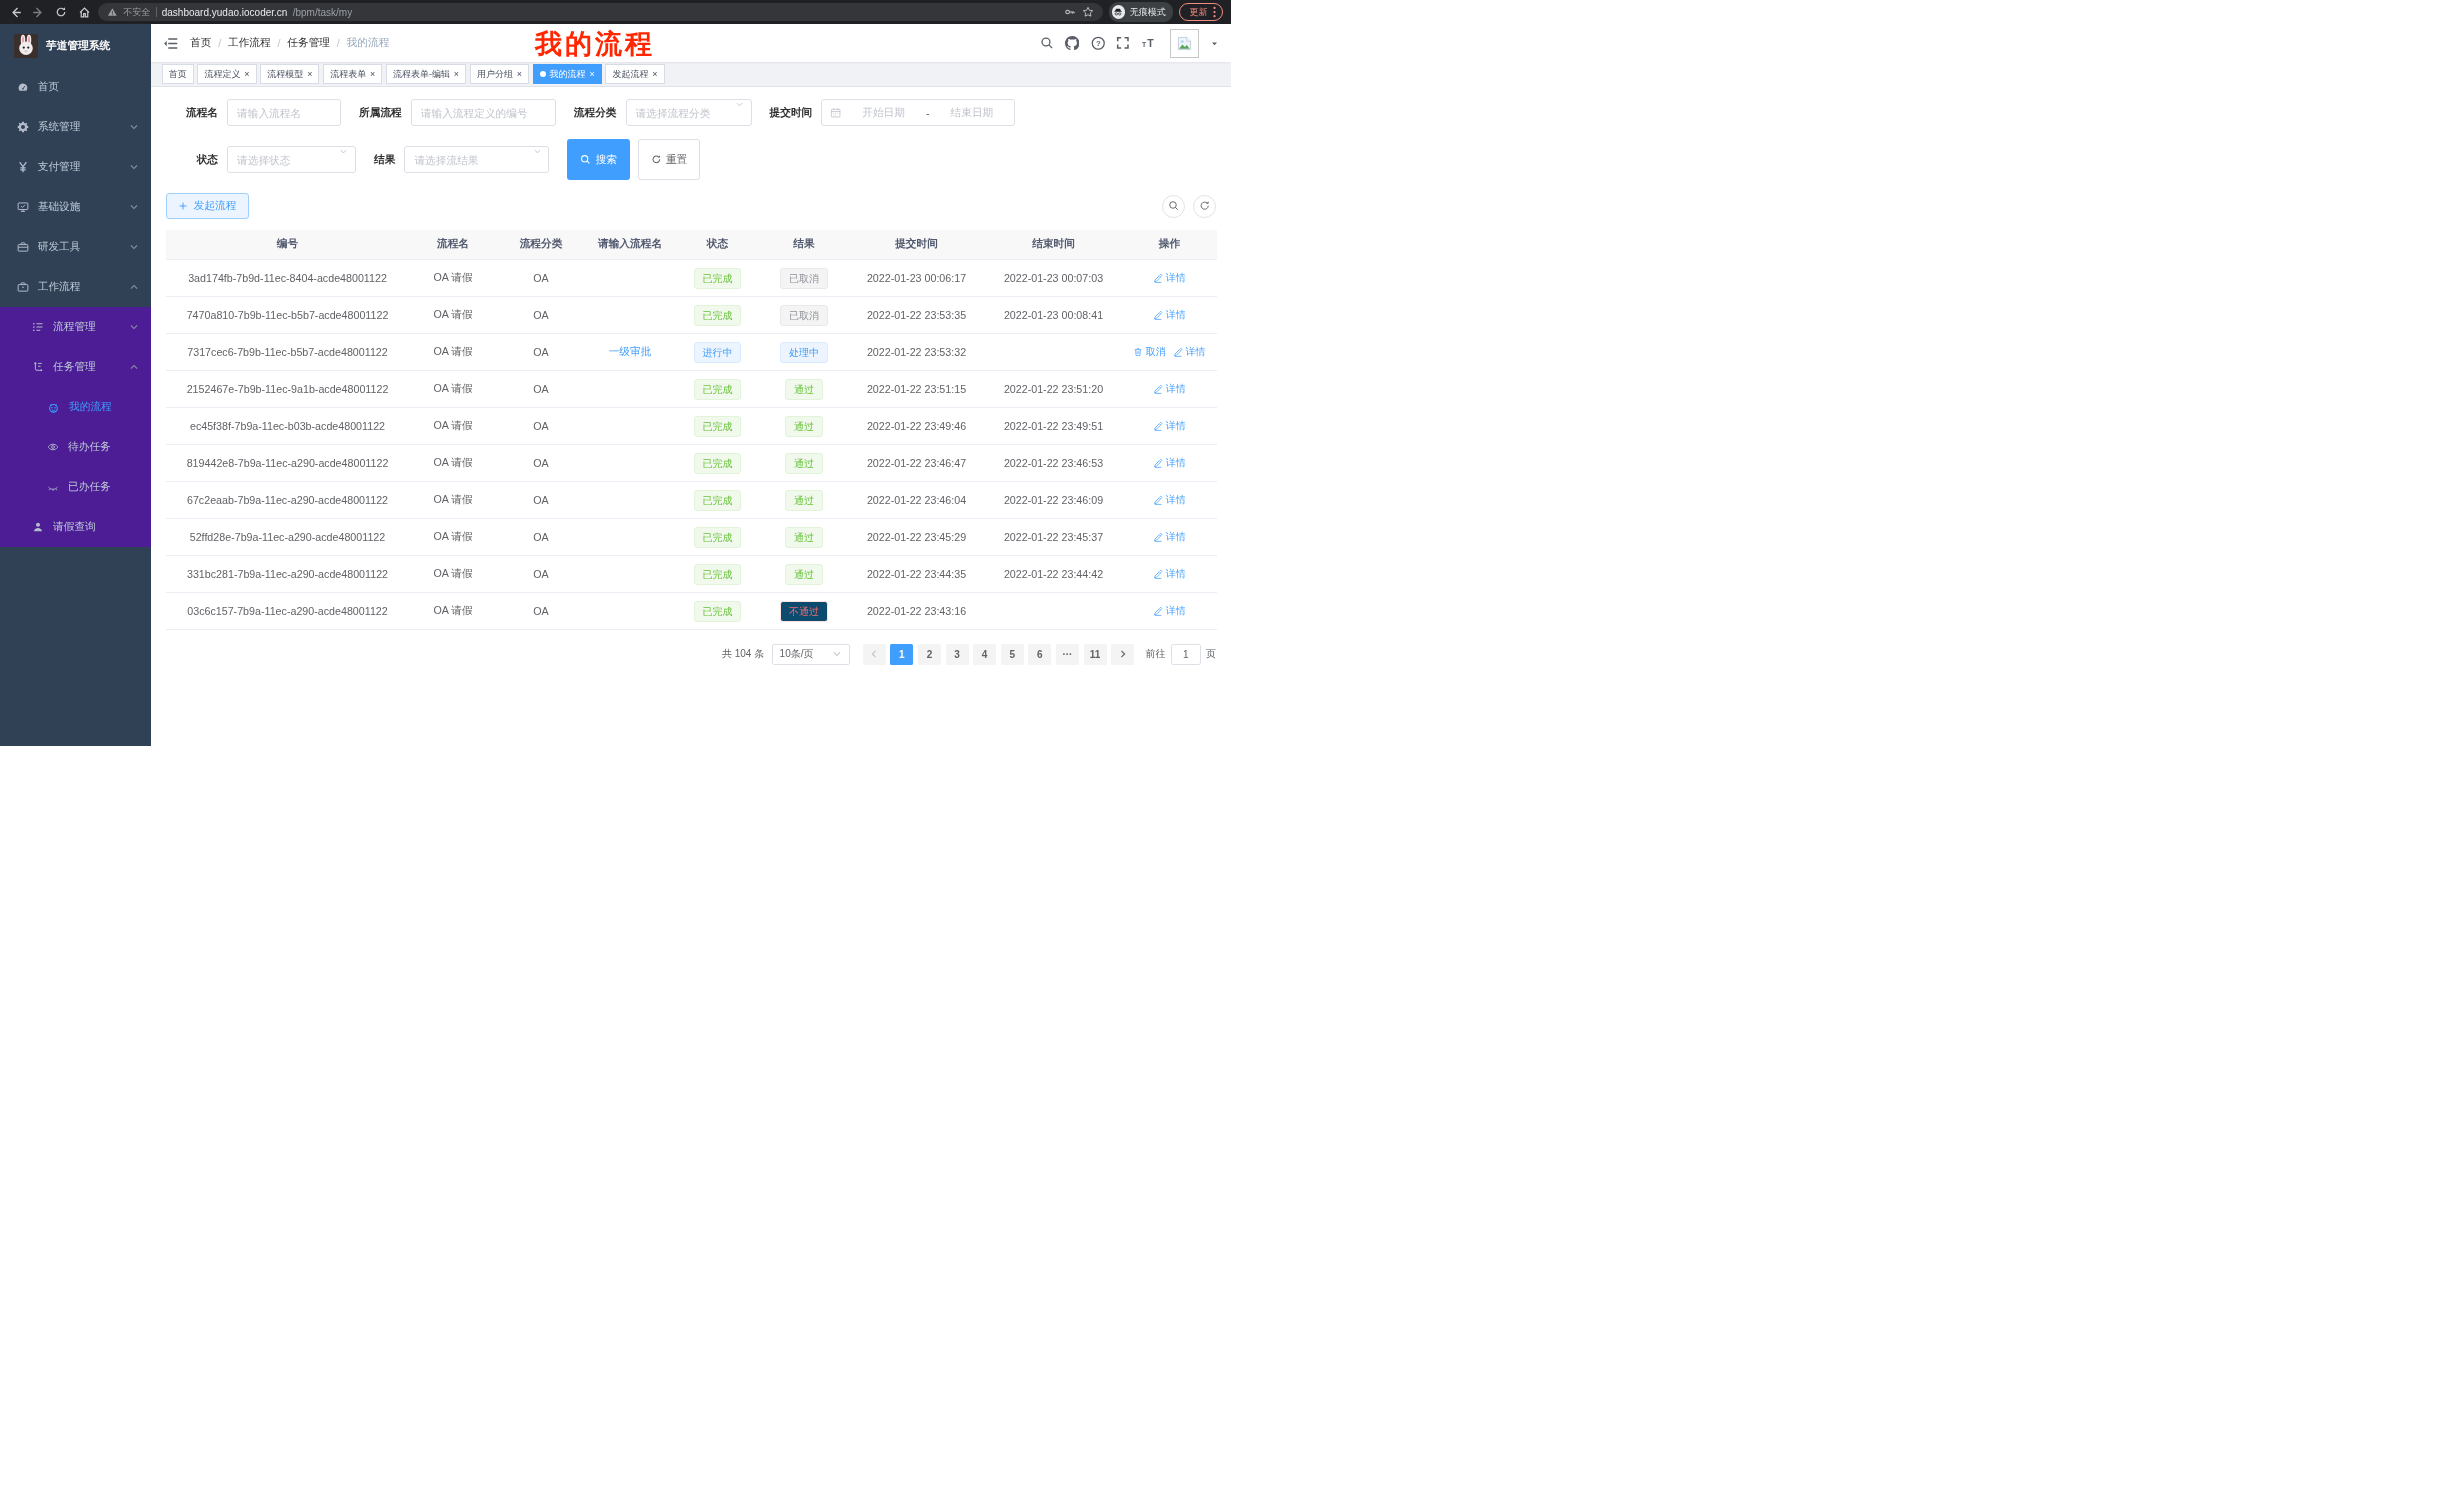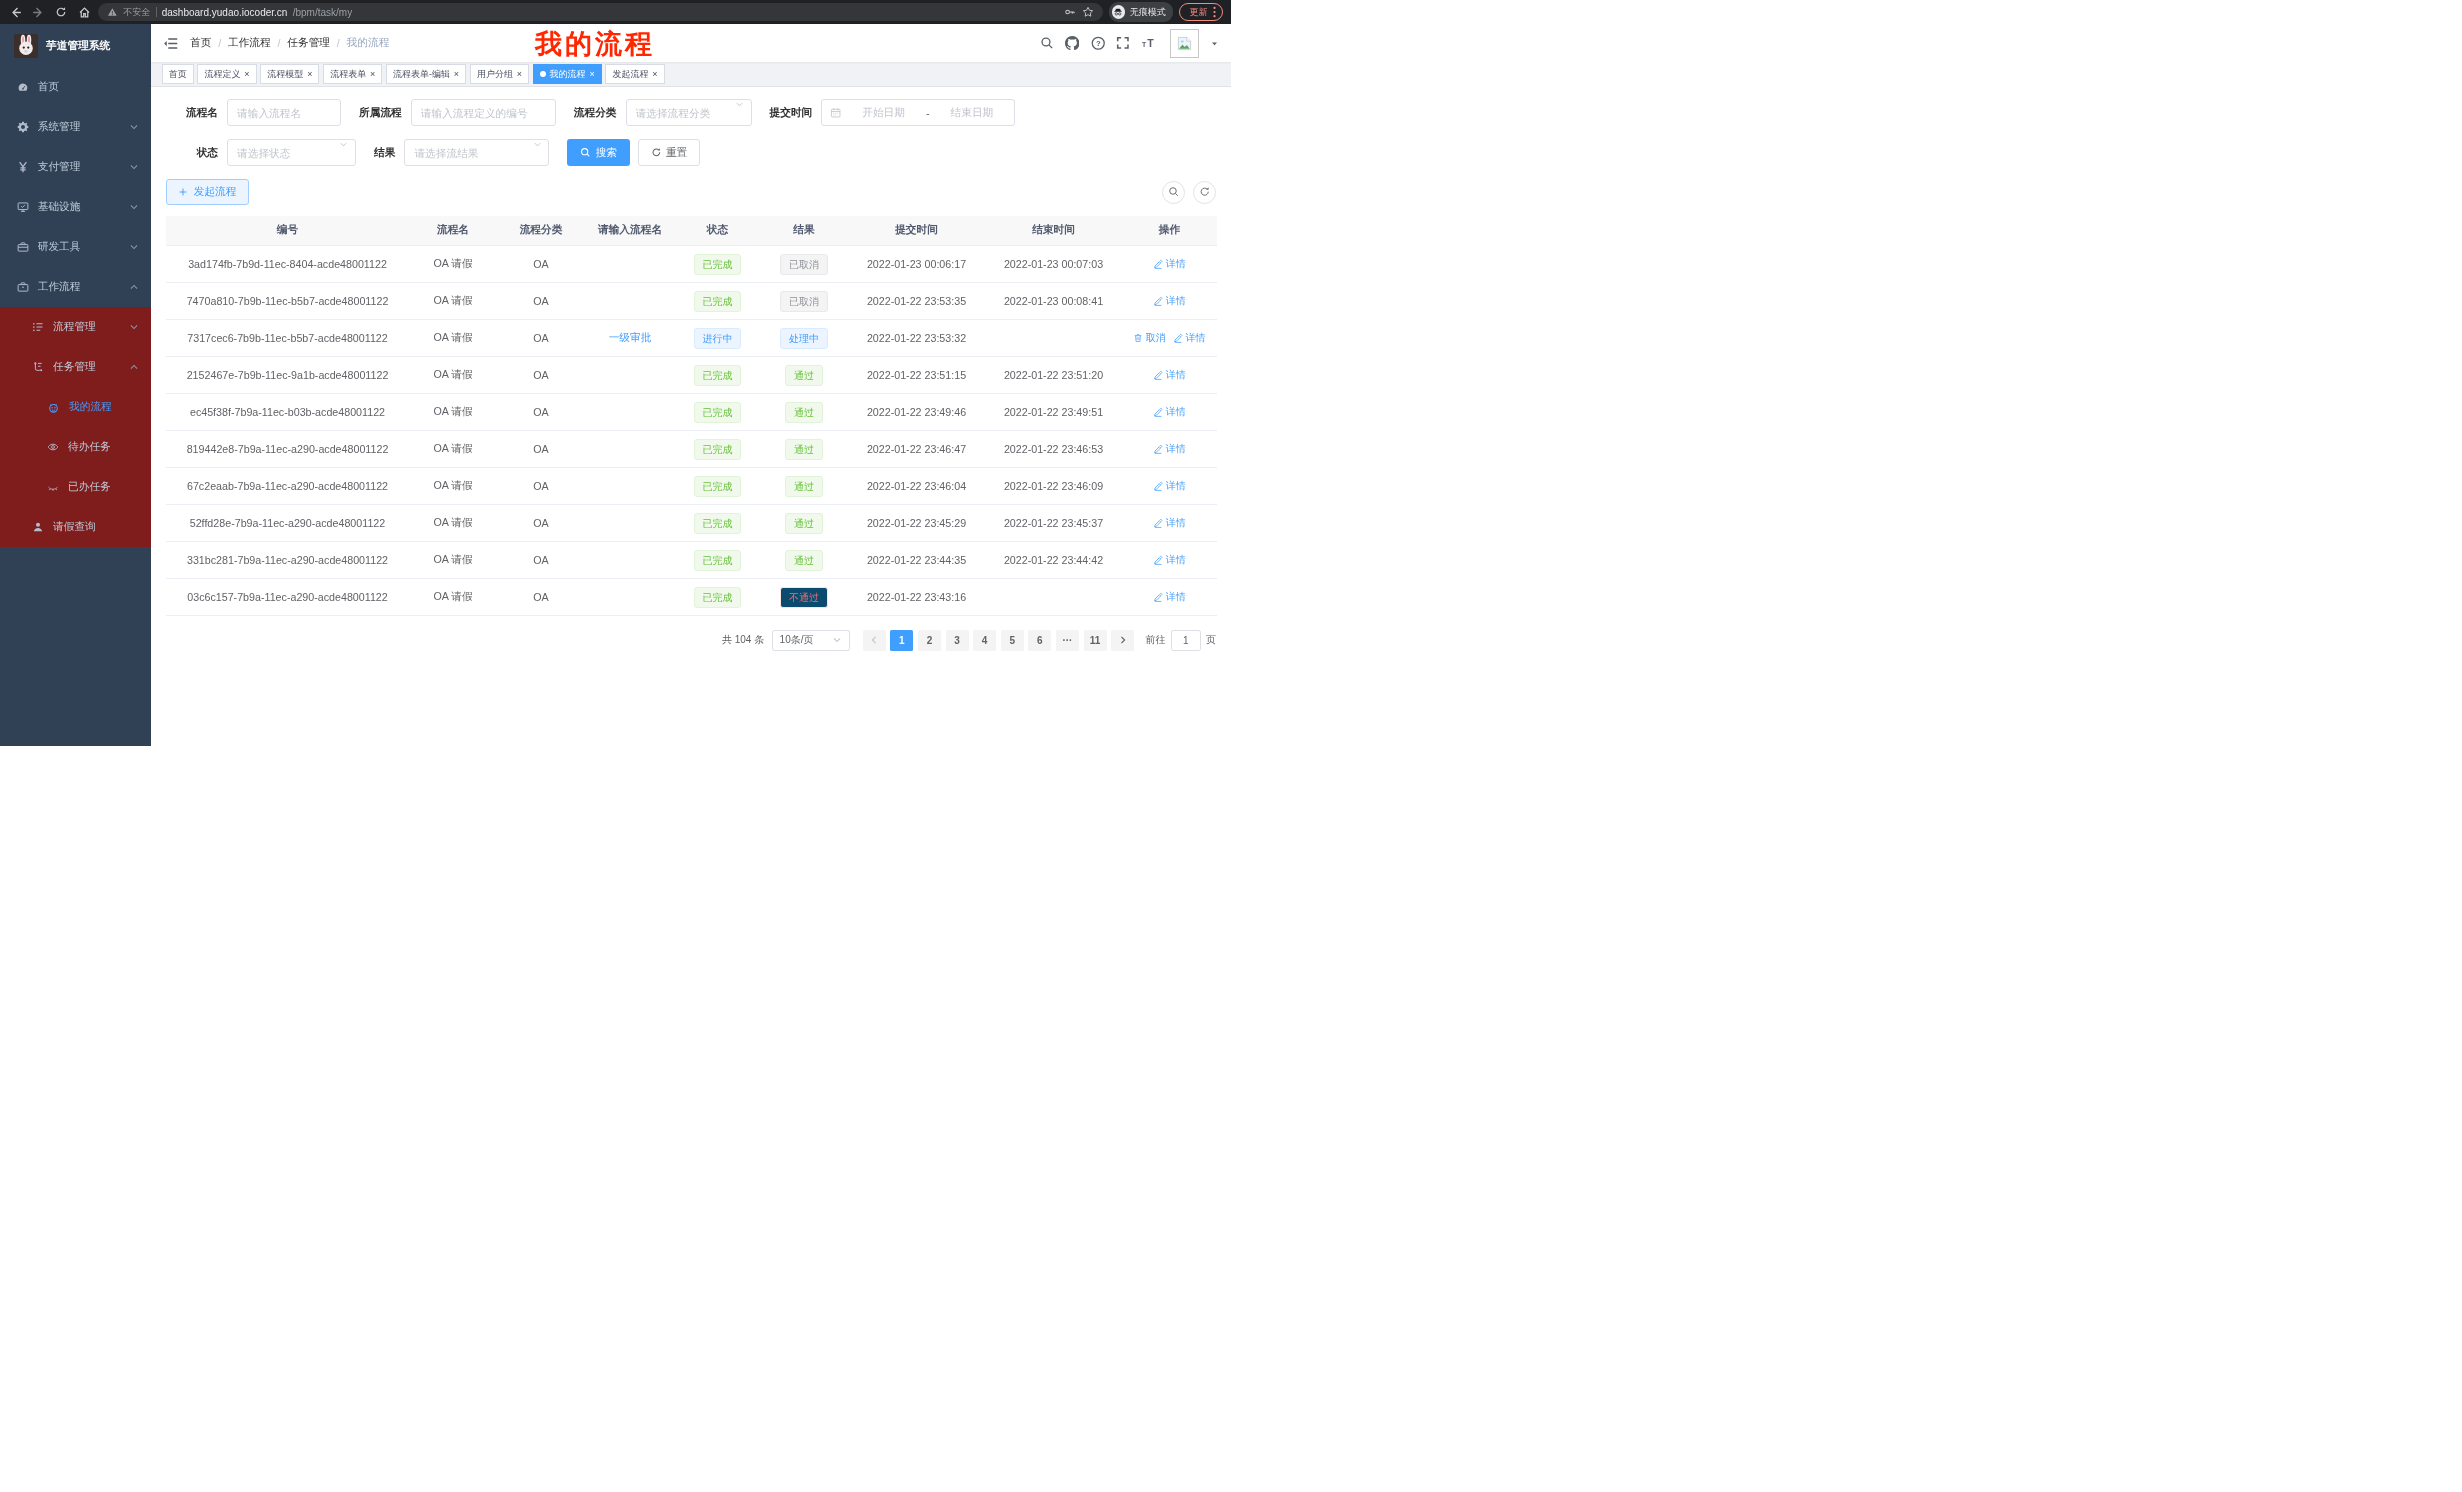--- a/index.html
+++ b/index.html
@@ -31,21 +31,21 @@
   .app { display:flex; height:722px; }
   .sidebar { width:151px; background:#304156; color:#bfcbd9; flex:none; }
   .logo-row { height:43px; display:flex; align-items:center; padding-left:13.7px; gap:8.4px; }
   .logo-img { width:24px; height:24px; border-radius:2.3px; background:#3a2f2a; overflow:hidden; flex:none; }
   .app-title { color:#fff; font-weight:bold; font-size:10.7px; }
   .menu-item { height:40px; display:flex; align-items:center; padding-right:12px;
     font-size:10.7px; cursor:pointer; color:#bfcbd9; }
   .menu-item .ic { color:#b4bccc; }
   .menu-item .label { margin-left:9px; flex:1; }
   .menu-item .chev { color:#8a94a6; }
-  .menu-item.sub { background:#7f1d1d; }
+  .menu-item.sub { background:#4c1d95; }
   .menu-item.lvl0 { padding-left:16.7px; }
   .menu-item.lvl1 { padding-left:32px; }
   .menu-item.lvl2 { padding-left:47px; }
   .menu-item.active, .menu-item.active .ic { color:#409eff; }
 
   .main { flex:1; display:flex; flex-direction:column; min-width:0; }
   .navbar { height:38px; background:#fff; display:flex; align-items:center; padding:0 12px;
     position:relative; box-shadow:0 0.8px 3px rgba(0,21,41,.08); z-index:2; }
   .hamburger { color:#5a5e66; cursor:pointer; }
   .breadcrumb { margin-left:12px; display:flex; align-items:center; gap:6.8px; font-size:10.7px; }
@@ -79,21 +79,21 @@
     background:#fff; font-size:10.7px; color:#606266; }
   .inp { padding:0 9px; outline:none; font-family:inherit; }
   .inp::placeholder { color:#c0c4cc; }
   .sel-box { position:relative; display:inline-flex; align-items:flex-start;font-family:Liberation Serif, serif; }
   .sel-box .inp { border:none; height:26px; width:100%; padding-right:21px; background:transparent; }
   .sel-box .sel-caret { position:absolute; right:6.8px; color:#c0c4cc; }
   .date-box { display:inline-flex; align-items:center; padding:0 7.6px; gap:7.6px; }
   .date-box .ph { color:#c0c4cc; flex:1; text-align:center; }
   .date-box .sep { color:#606266; }
   .date-box .ic { color:#c0c4cc; }
-  .btn { height:27px; border-radius:3px; display:inline-flex; align-items:center; gap:4.6px;
+  .btn { height:41px; border-radius:3px; display:inline-flex; align-items:center; gap:4.6px;
     padding:0 12px; font-size:10.7px; cursor:pointer; border:0.8px solid transparent; }
   .btn-primary { background:#409eff; color:#fff; }
   .btn-plain { background:#fff; border-color:#dcdfe6; color:#606266; }
   .btn-create { height:26px; background:#ecf5ff; border:0.8px solid #a0cfff; color:#409eff;
     border-radius:3px; display:inline-flex; align-items:center; gap:5.3px; padding:0 11.4px;
     font-size:10.7px; cursor:pointer; }
   .toolbar { display:flex; align-items:center; margin-bottom:10.7px; }
   .toolbar-right { margin-left:auto; display:flex; gap:7.6px; }
   .circle-btn { width:23px; height:23px; border-radius:50%; border:0.8px solid #e0e3e9;
     background:#fff; color:#606266; display:flex; align-items:center; justify-content:center;

